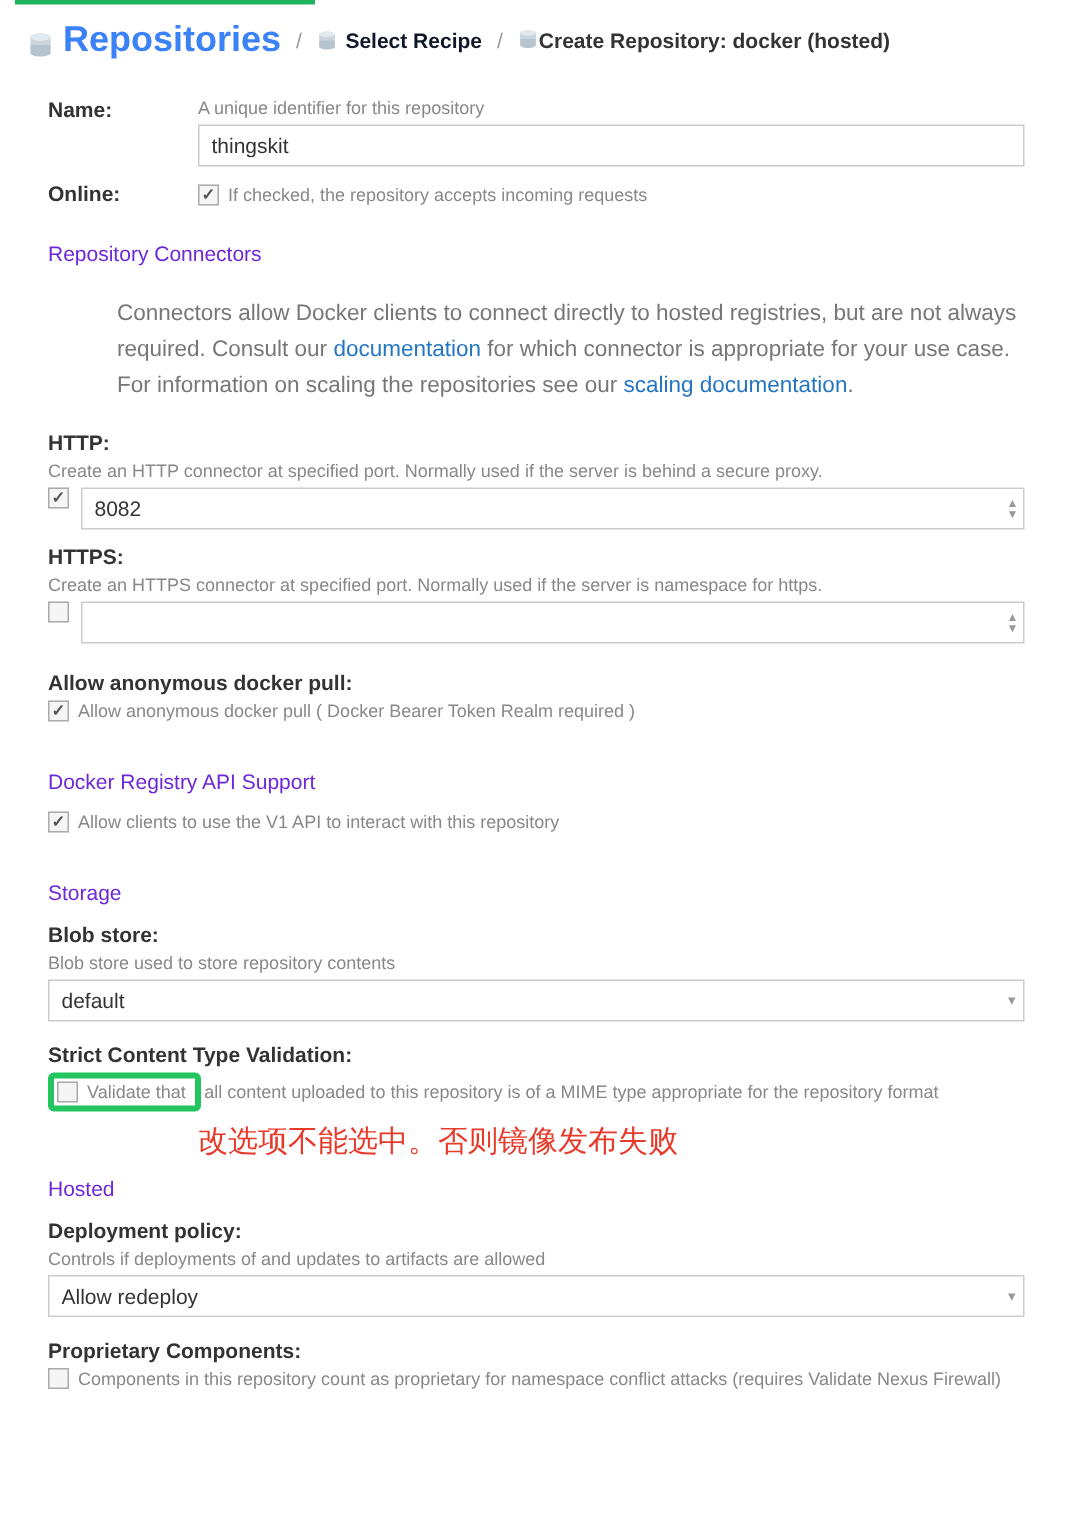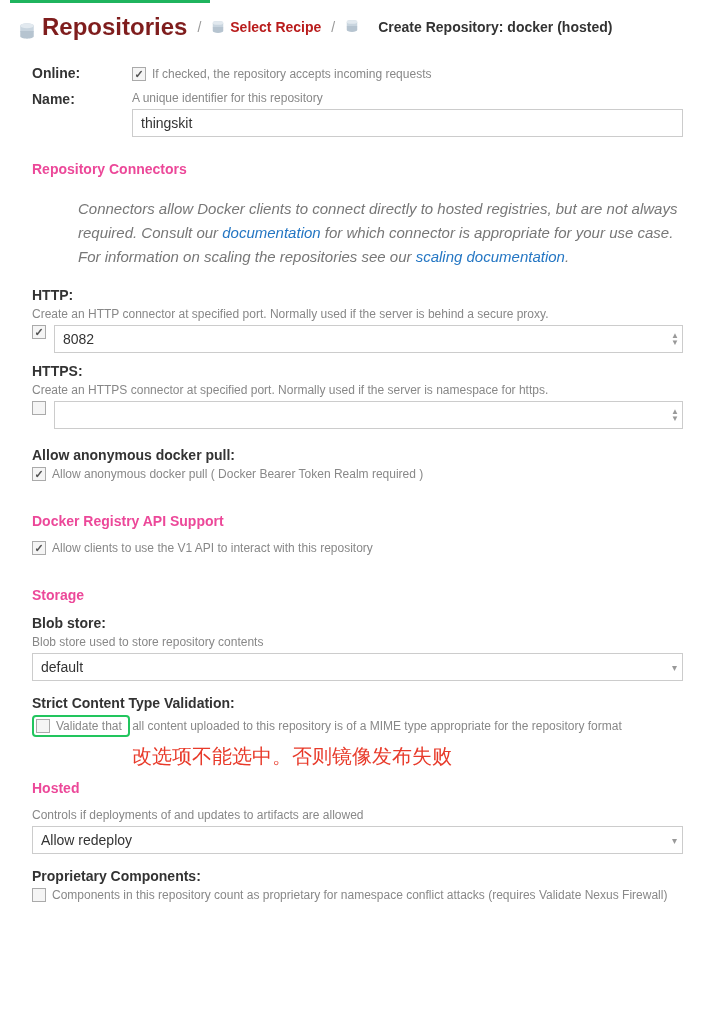--- a/index.html
+++ b/index.html
@@ -15,27 +15,27 @@
       display: flex;
       align-items: center;
       padding: 10px 18px 14px 18px;
       gap: 8px;
       font-size: 14px;
     }
     .breadcrumb .sep { color: #999; font-size: 14px; padding: 0 2px; }
     .breadcrumb-title {
       font-size: 24px;
       font-weight: 700;
-      color: #7f1d1d;
+      color: #3b82f6;
       display: flex;
       align-items: center;
       gap: 6px;
     }
-    .breadcrumb-link { color: #b91c1c; font-weight: 600; display: flex; align-items: center; gap: 5px; }
-    .breadcrumb-static { color: #333; font-weight: 600; display: flex; gap: 19px; }
+    .breadcrumb-link { color: #0f172a; font-weight: 600; display: flex; align-items: center; gap: 5px; }
+    .breadcrumb-static { color: #333; font-weight: 600; display: flex; gap: 0; }
     .db-icon {
       display: inline-block;
       width: 18px; height: 18px;
       position: relative;
     }
     .db-icon.small { width: 14px; height: 14px; }
     .db-icon svg { width: 100%; height: 100%; }
     .content { padding: 10px 32px 20px 32px; }
     .section-row { display: flex; margin-bottom: 10px; }
     .section-row .label {
@@ -56,32 +56,32 @@
     .checkbox-line { display: flex; align-items: center; gap: 6px; margin-top: 2px; }
     .cb {
       width: 14px; height: 14px; border: 1px solid #aaa; background: #f5f5f5;
       display: inline-flex; align-items: center; justify-content: center;
       flex-shrink: 0; cursor: pointer;
     }
     .cb.checked::after {
       content: "✓"; font-size: 11px; color: #555; font-weight: bold; line-height: 1;
     }
     .cb-label { color: #888; font-size: 12px; }
-    .group-title { font-weight: 700; font-size: 14px; color: #ec4899; margin: 24px 0 12px 0; }
+    .group-title { font-weight: 400; font-size: 14px; color: #6d28d9; margin: 24px 0 12px 0; }
     .field-title { font-weight: 700; font-size: 14px; color: #333; margin: 10px 0 4px 0; }
     .connector-desc {
-      font-style: italic; color: #777; font-size: 15px; line-height: 1.6;
+      color: #777; font-size: 15px; line-height: 1.6;
       padding: 8px 0 8px 46px;
     }
     .connector-desc a { color: #2476c3; text-decoration: none; }
     .http-row { display: flex; align-items: flex-start; gap: 8px; margin-top: 4px; }
     .http-row .cb { margin-top: 0; }
     .http-row .number-wrap { flex: 1; }
     .highlight-box {
-      border: 2px solid #22c55e; border-radius: 4px; padding: 2px 6px 2px 2px;
+      border: 4px solid #22c55e; border-radius: 4px; padding: 2px 6px 2px 2px;
       display: inline-flex; align-items: center; gap: 6px;
     }
     .annotation {
       color: #e83a2a; font-size: 20px; font-weight: 400;
       margin: 6px 0 10px 100px;
     }
     .select-wrap { position: relative; }
     .select-wrap select { appearance: none; -webkit-appearance: none; padding-right: 22px; }
     .select-arrow { position: absolute; right: 6px; top: 50%; transform: translateY(-50%); color: #999; font-size: 10px; pointer-events: none; }
   </style>
@@ -124,32 +124,32 @@
           <ellipse cx="12" cy="5" rx="9" ry="3.2" fill="#e2e9ef"></ellipse>
         </svg>
     </span>
     <span>Create Repository: docker (hosted)</span>
   </span>
 </div>
 
 <div class="content">
 
   <div class="section-row">
+    <div class="label">Name:</div>
+    <div class="value">
+      <div class="help-text">A unique identifier for this repository</div>
+      <input type="text" value="thingskit" style="">
+    </div>
+  </div>
+
+  <div class="section-row">
     <div class="label">Online:</div>
     <div class="value checkbox-line">
       <span class="cb checked"></span>
       <span class="cb-label">If checked, the repository accepts incoming requests</span>
-    </div>
-  </div>
-
-  <div class="section-row">
-    <div class="label">Name:</div>
-    <div class="value">
-      <div class="help-text">A unique identifier for this repository</div>
-      <input type="text" value="thingskit" style="">
     </div>
   </div>
 
   <div class="group-title">Repository Connectors</div>
   <div class="connector-desc">
     <span>Connectors allow Docker clients to connect directly to hosted registries, but are not always required. Consult our </span><a>documentation</a><span> for which connector is appropriate for your use case. For information on scaling the repositories see our </span><a>scaling documentation</a><span>.</span>
   </div>
 
   <div class="field-title">HTTP:</div>
   <div class="help-text">Create an HTTP connector at specified port. Normally used if the server is behind a secure proxy.</div>
@@ -204,20 +204,21 @@
     <span class="highlight-box">
       <span class="cb"></span>
       <span class="cb-label">Validate that</span>
     </span>
     <span class="cb-label" style="margin-left:-1px">&nbsp;all content uploaded to this repository is of a MIME type appropriate for the repository format</span>
   </div>
 
   <div class="annotation">改选项不能选中。否则镜像发布失败</div>
 
   <div class="group-title" style="margin-top:6px">Hosted</div>
+  <div class="field-title">Deployment policy:</div>
   <div class="help-text">Controls if deployments of and updates to artifacts are allowed</div>
   <div class="select-wrap">
     <select>
       <option>Allow redeploy</option>
     </select>
     <span class="select-arrow">▾</span>
   </div>
 
   <div class="field-title" style="margin-top:14px">Proprietary Components:</div>
   <div class="checkbox-line">

